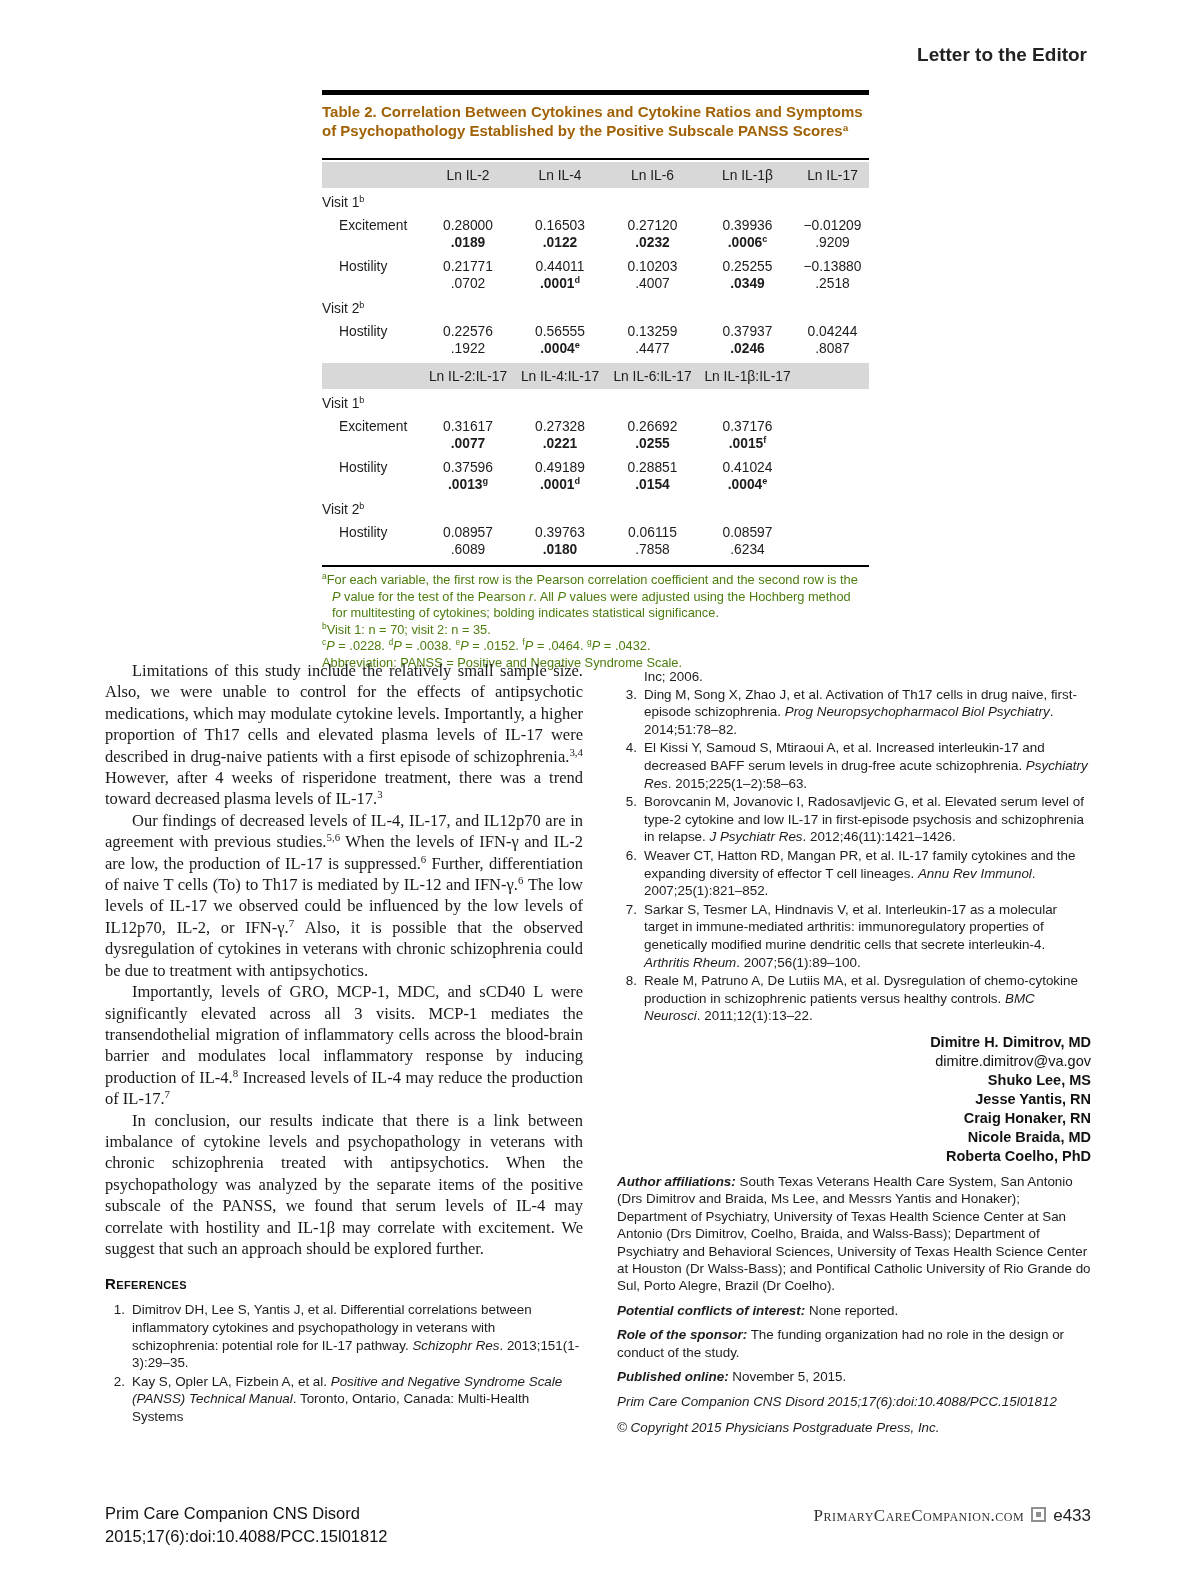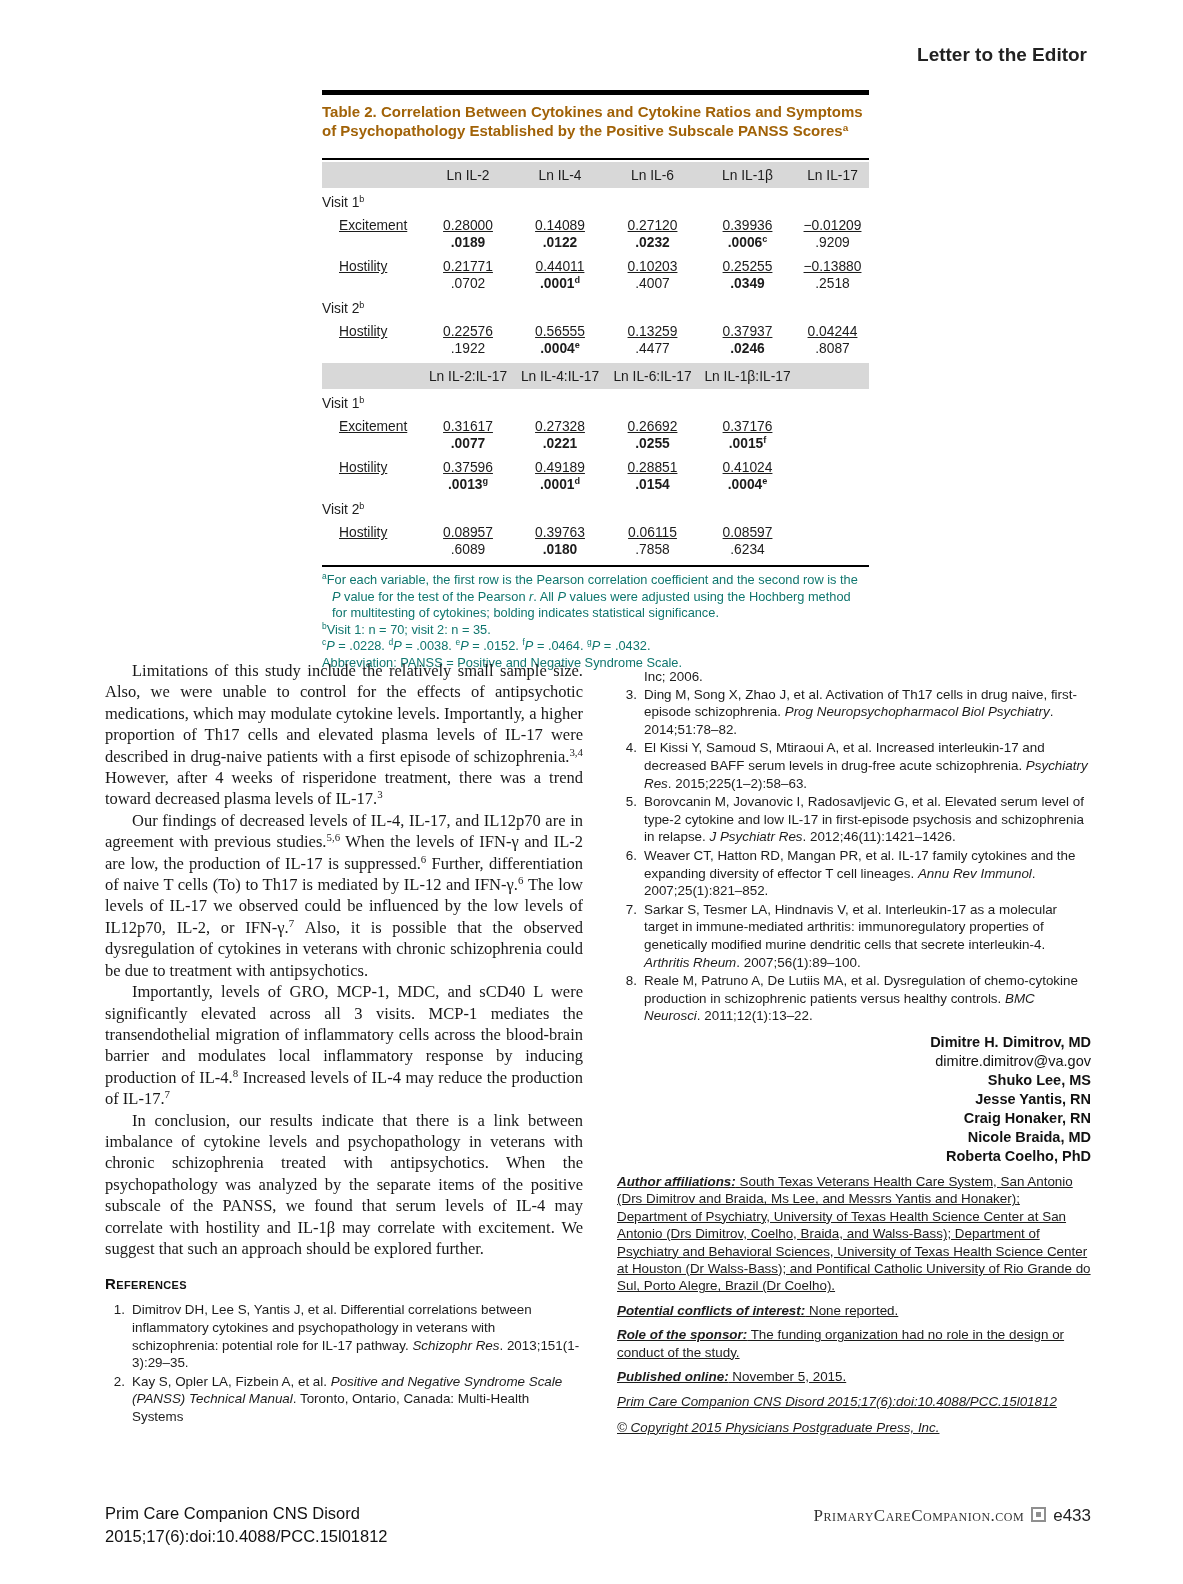--- a/index.html
+++ b/index.html
@@ -11,43 +11,43 @@
 
   
   .tablebox{position:absolute;left:322px;top:90px;width:547px;font-family:"Liberation Sans",sans-serif;}
   .rule-heavy{height:5px;background:#000;margin-bottom:7px;}
   .t2-title{font:bold 15px/19px "Liberation Sans",sans-serif;color:#a16207;margin:0 0 18px 0;}
   .rule-thin{height:2px;background:#000;}
   table.t2{width:100%;border-collapse:collapse;font:13.8px/17px "Liberation Sans",sans-serif;color:#1c1c1c;margin-top:0;}
   .t2 td{padding:0;vertical-align:top;}
   .t2 .band td{background:#d8d8d8;text-align:center;height:26px;vertical-align:middle;border-top:2px solid #fff;border-bottom:2px solid #fff;}
   .t2 .grp td{padding-top:4px;height:20px;text-align:left;}
-  .t2 .rr td{text-align:center;padding-top:3px;text-decoration:underline;}
+  .t2 .rr td{text-align:center;padding-top:3px;}
   .t2 td.name{text-align:left;padding-left:17px;}
   .t2 .pr td{text-align:center;padding-bottom:4px;}
   .t2 .pr.lastrow td{padding-bottom:7px;}
-  .fnotes{margin-top:5px;font:12.8px/16.5px "Liberation Sans",sans-serif;color:#0f766e;}
+  .fnotes{margin-top:5px;font:12.8px/16.5px "Liberation Sans",sans-serif;color:#4d7c0f;}
   .fn{padding-left:10px;text-indent:-10px;}
 
   
   .cols{position:absolute;left:105px;top:660px;width:986px;}
   .leftcol{position:absolute;left:0;top:0;width:478px;}
   .rightcol{position:absolute;left:512px;top:8px;width:474px;}
   .bodypara{font:16.5px/21.4px "Liberation Serif",serif;text-align:justify;text-indent:27px;margin:0;color:#181818;}
   .refhead{font:bold 15px "Liberation Sans",sans-serif;font-variant:small-caps;letter-spacing:.4px;margin:16px 0 9px 0;color:#111;}
   .reflist{font:13.4px/17.6px "Liberation Sans",sans-serif;color:#1c1c1c;}
   .ref{display:grid;grid-template-columns:20px 1fr;column-gap:7px;margin-bottom:1px;}
   .ref-num{text-align:right;}
   .ref-cont{padding-left:27px;}
 
   
   .authors{margin-top:8px;text-align:right;font:bold 14.5px/19px "Liberation Sans",sans-serif;color:#111;}
   .authors .email{font-weight:normal;}
   .notes{margin-top:6px;font:13.4px/17.4px "Liberation Sans",sans-serif;color:#1c1c1c;}
-  .note{margin-top:7px;text-decoration:underline;}
+  .note{margin-top:7px;}
   .note.tight{margin-top:8px;}
 
   
   .foot-left{position:absolute;left:105px;top:1502px;font:16.5px/23px "Liberation Sans",sans-serif;color:#111;}
   .foot-right{position:absolute;right:92px;top:1506px;white-space:nowrap;}
   .site{font:17px "Liberation Serif",serif;font-variant:small-caps;letter-spacing:.5px;color:#333;}
   .pagenum{font:500 17px "Liberation Sans",sans-serif;color:#222;}
   .sq{display:inline-block;width:11px;height:11px;border:2px solid #8f8f8f;position:relative;margin:0 7px;vertical-align:-1px;}
   .sq-in{position:absolute;left:3px;top:3px;width:5px;height:5px;background:#8f8f8f;}
 </style>
@@ -79,21 +79,21 @@
         <td>Ln IL-6</td>
         <td>Ln IL-1β</td>
         <td>Ln IL-17</td>
       </tr>
       <tr class="grp">
             <td colspan="6">Visit 1<sup>b</sup></td>
           </tr>
       <tr class="rr">
         <td class="name" rowspan="2">Excitement</td>
         <td>0.28000</td>
-        <td>0.14089</td>
+        <td>0.16503</td>
         <td>0.27120</td>
         <td>0.39936</td>
         <td>−0.01209</td>
       </tr>
       <tr class="pr">
         <td><strong>.0189</strong></td>
         <td><strong>.0122</strong></td>
         <td><strong>.0232</strong></td>
         <td><strong>.0006<sup>c</sup></strong></td>
         <td>.9209</td>

